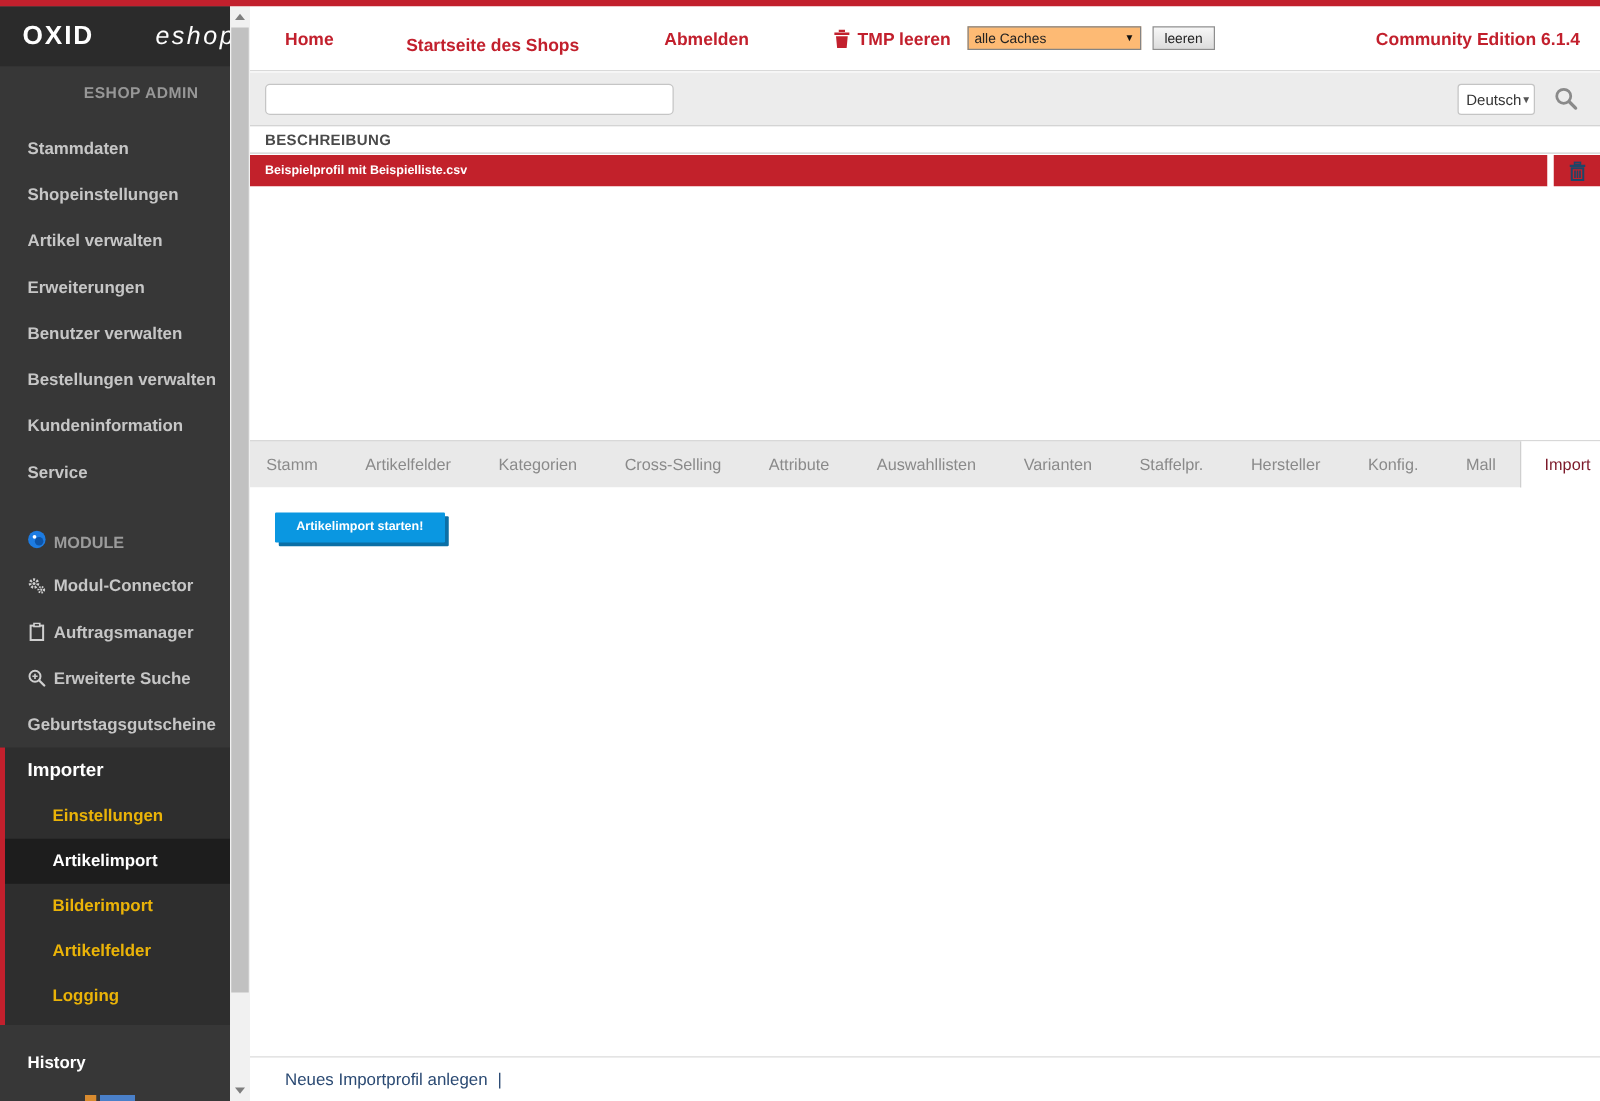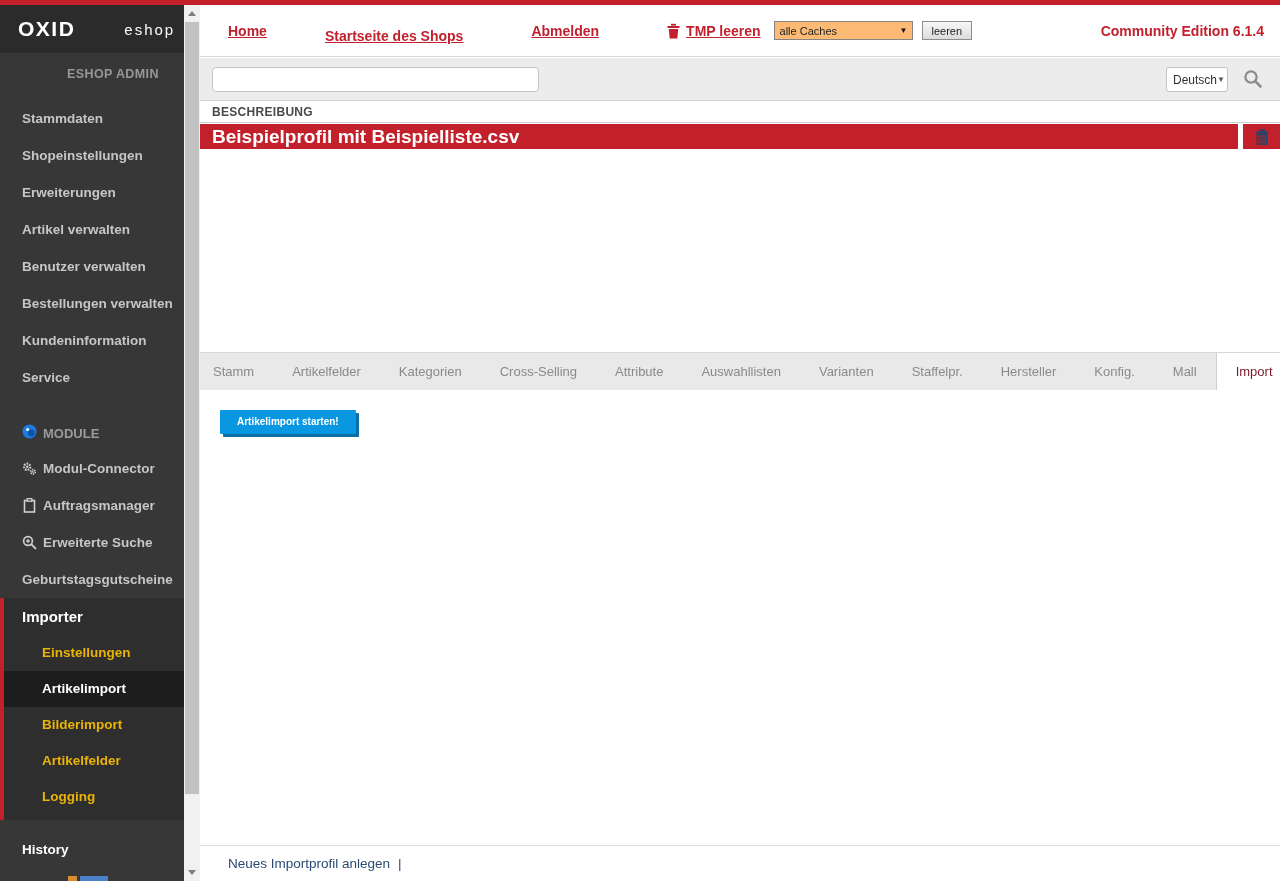--- a/index.html
+++ b/index.html
@@ -6,21 +6,21 @@
   html,body { width:1280px; height:881px; overflow:hidden; font-family:"Liberation Sans", sans-serif; background:#fff; }
   .abs { position:absolute; }
 
   
   #top-strip { left:0; top:0; width:1280px; height:5px; background:#c2202d; z-index:30; }
 
   
   #sidebar { left:0; top:5px; width:184px; height:876px; background:#373737; z-index:10; }
   #logo-block { position:absolute; left:0; top:0; width:184px; height:48px; background:#2b2b2b; display:flex; align-items:center; padding-left:18px;gap:44px; }
   #logo-block .logo-bold { color:#fff; font-size:21px; font-weight:800; letter-spacing:1.5px; }
-  #logo-block .logo-light { color:#fdfdfd; font-size:15px; font-weight:300; letter-spacing:2px; margin-left:5px; }
+  #logo-block .logo-light { color:#fdfdfd; font-size:20px; font-weight:300; letter-spacing:2px; margin-left:5px;font-style:italic; }
   #admin-title { position:absolute; left:22px; top:62px; color:#979797; font-size:12.5px; font-weight:700; letter-spacing:.4px;margin-left:45px; }
   .side-list { position:absolute; left:0; width:184px; }
   .side-item { height:37px; line-height:37px; padding-left:22px; color:#c6c6c6; font-size:13.5px; font-weight:700; cursor:pointer; white-space:nowrap; }
   #main-items { top:95px; }
   #module-header { position:absolute; left:22px; top:418px; height:20px; display:flex; align-items:center; gap:6px; color:#9b9b9b; font-size:13px; font-weight:700; }
   #module-items { top:445px; }
   .mod-item { display:flex; align-items:center; gap:6px; padding-left:22px; height:37px; color:#c6c6c6; font-size:13.5px; font-weight:700; cursor:pointer; }
   .mod-item .ico { width:15px; display:flex; justify-content:center; }
   .mod-item.no-icon { padding-left:22px; }
 
@@ -39,42 +39,42 @@
   .sb-btn { position:absolute; left:0; width:16px; height:15px; display:flex; align-items:center; justify-content:center; cursor:pointer; }
   .tri-up { width:0; height:0; border-left:4px solid transparent; border-right:4px solid transparent; border-bottom:5px solid #7e7e7e; }
   .tri-down { width:0; height:0; border-left:4px solid transparent; border-right:4px solid transparent; border-top:5px solid #7e7e7e; }
   #sb-thumb { position:absolute; left:1px; top:17px; width:14px; height:772px; background:#c1c1c1; cursor:pointer; }
 
   
   #content { left:200px; top:5px; width:1080px; height:876px; background:#fff; }
 
   
   #topbar { position:absolute; left:0; top:0; width:1080px; height:52px; background:#fff; border-bottom:1px solid #d9d9d9; display:flex; align-items:center; }
-  .tb-link { color:#c2202d; font-size:14px; font-weight:700; cursor:pointer; white-space:nowrap;text-decoration:underline; }
+  .tb-link { color:#c2202d; font-size:14px; font-weight:700; cursor:pointer; white-space:nowrap; }
   #tb-home { margin-left:28px; }
   #tb-start { margin-left:58px;margin-top:11px; }
   #tb-abmelden { margin-left:68px; }
   #tmp-group { margin-left:68px; display:flex; align-items:center; gap:6px; cursor:pointer; }
   #cache-select { margin-left:13px; width:139px; height:19px; background:#fdba74; border:1px solid #848484; display:flex; align-items:center; justify-content:space-between; font-size:11px; color:#222; padding:0 4px 0 5px; cursor:pointer; }
   #cache-select .caret { font-size:8px; color:#111; }
   #clear-btn { margin-left:9px; height:19px; padding:0 9px; font-size:11px; color:#222; background:linear-gradient(#f7f7f7,#dcdcdc); border:1px solid #8e8e8e; cursor:pointer; font-family:"Liberation Sans", sans-serif; }
   #edition { margin-left:auto; margin-right:16px; color:#c2202d; font-size:14px; font-weight:700; }
 
   
   #search-row { position:absolute; left:0; top:53px; width:1080px; height:43px; background:#ececec; border-bottom:1px solid #d4d4d4; }
   #search-input { position:absolute; left:12px; top:9px; width:327px; height:25px; border:1px solid #c5c5c5; border-radius:4px; background:#fff; font-size:13px; padding:0 8px; outline:none; font-family:"Liberation Sans", sans-serif; }
   #lang-select { position:absolute; right:52px; top:9px; width:62px; height:25px; background:#fff; border:1px solid #c4c4c4; border-radius:3px; display:flex; align-items:center; justify-content:space-between; padding:0 6px; font-size:12px; color:#333; cursor:pointer; }
   #lang-select .caret { font-size:8px; color:#555; }
   #search-icon-btn { position:absolute; right:17px; top:11px; width:20px; height:20px; cursor:pointer; }
 
   
   #list-region { position:absolute; left:0; top:97px; width:1080px; height:255px; background:#fff; }
   #list-header { height:21px; line-height:21px; padding-left:12px; color:#4a4a4a; font-size:12px; font-weight:700; letter-spacing:.3px; border-bottom:1px solid #cfcfcf; }
   #list-row { display:flex; margin-top:1px; height:25px; }
-  #row-main { flex:1; background:#c2212b; color:#fff; font-size:19px; font-weight:700; line-height:25px; padding-left:12px; cursor:pointer; }
+  #row-main { flex:1; background:#c2212b; color:#fff; font-size:10px; font-weight:700; line-height:25px; padding-left:12px; cursor:pointer; }
   #row-gap { width:5px; background:#fff; }
   #row-del { width:37px; background:#c2212b; display:flex; align-items:center; justify-content:center; cursor:pointer; }
 
   
   #tabstrip { position:absolute; left:0; top:347px; width:1080px; height:38px; background:#e9e9e9; border-top:1px solid #d8d8d8; display:flex; padding-left:0; }
   .tab { height:38px; line-height:38px; padding:0 19px; font-size:13px; color:#8a8a8a; cursor:pointer; white-space:nowrap; }
   .tab:first-child { margin-left:0; padding-left:13px; padding-right:19px; }
   .tab.active { background:#fff; color:#7c1a2a; border-left:1px solid #cfcfcf; border-right:1px solid #cfcfcf; font-weight:400; }
 
   
@@ -94,22 +94,22 @@
 <div id="sidebar" class="abs">
   <div id="logo-block">
     <span class="logo-bold">OXID</span>
     <span class="logo-light">eshop</span>
   </div>
   <div id="admin-title">ESHOP ADMIN</div>
 
   <div id="main-items" class="side-list">
     <div class="side-item">Stammdaten</div>
     <div class="side-item">Shopeinstellungen</div>
+    <div class="side-item">Artikel verwalten</div>
     <div class="side-item">Erweiterungen</div>
-    <div class="side-item">Artikel verwalten</div>
     <div class="side-item">Benutzer verwalten</div>
     <div class="side-item">Bestellungen verwalten</div>
     <div class="side-item">Kundeninformation</div>
     <div class="side-item">Service</div>
   </div>
 
   <div id="module-header">
     <span>
       <svg width="15" height="15" viewBox="0 0 15 15">
           <circle cx="7.5" cy="7.5" r="7" fill="#1d7ce2"></circle>

